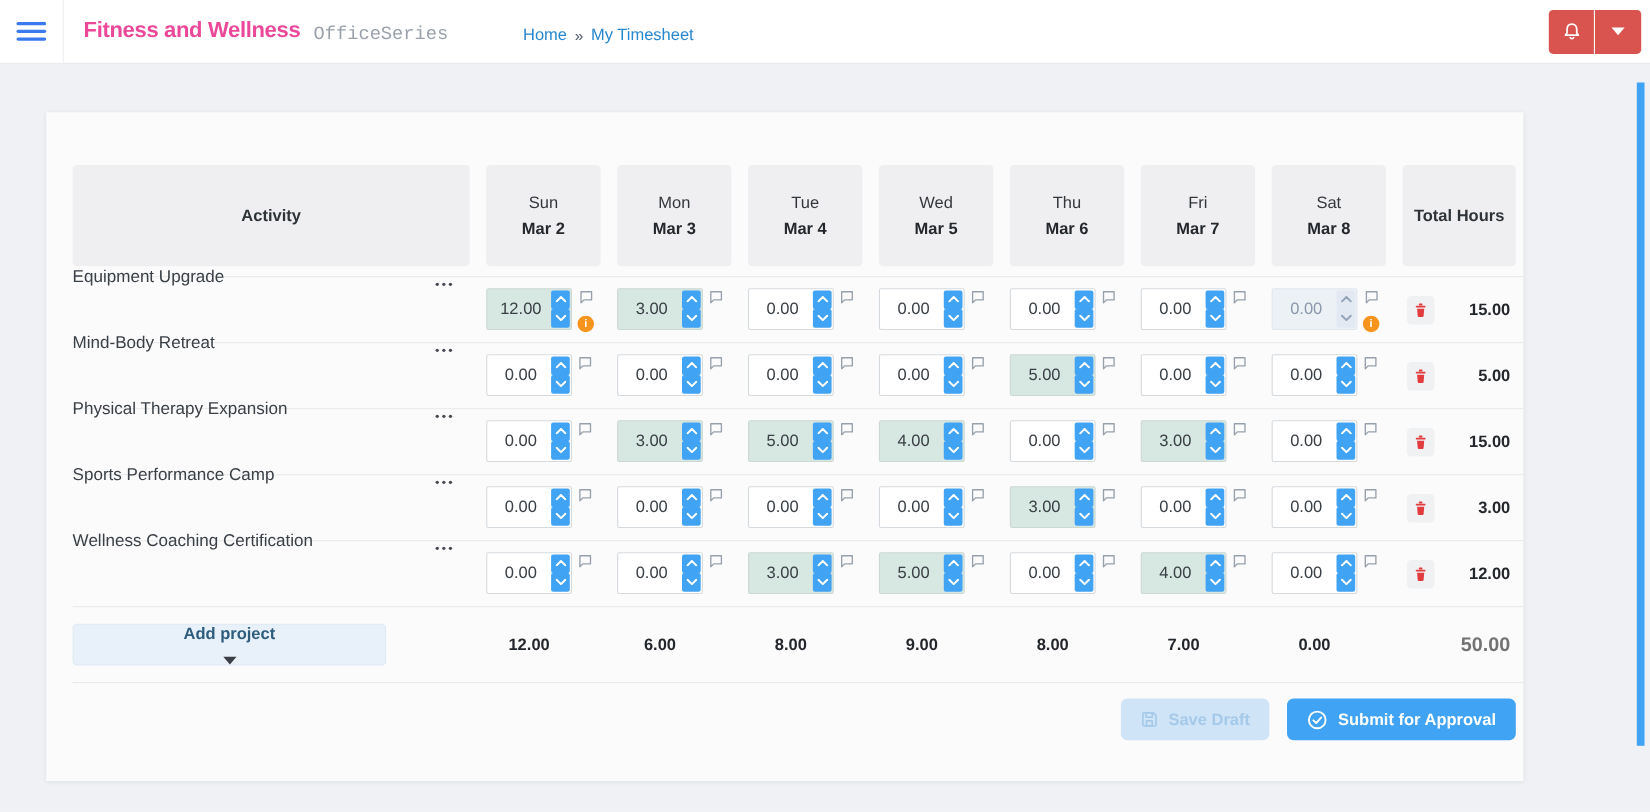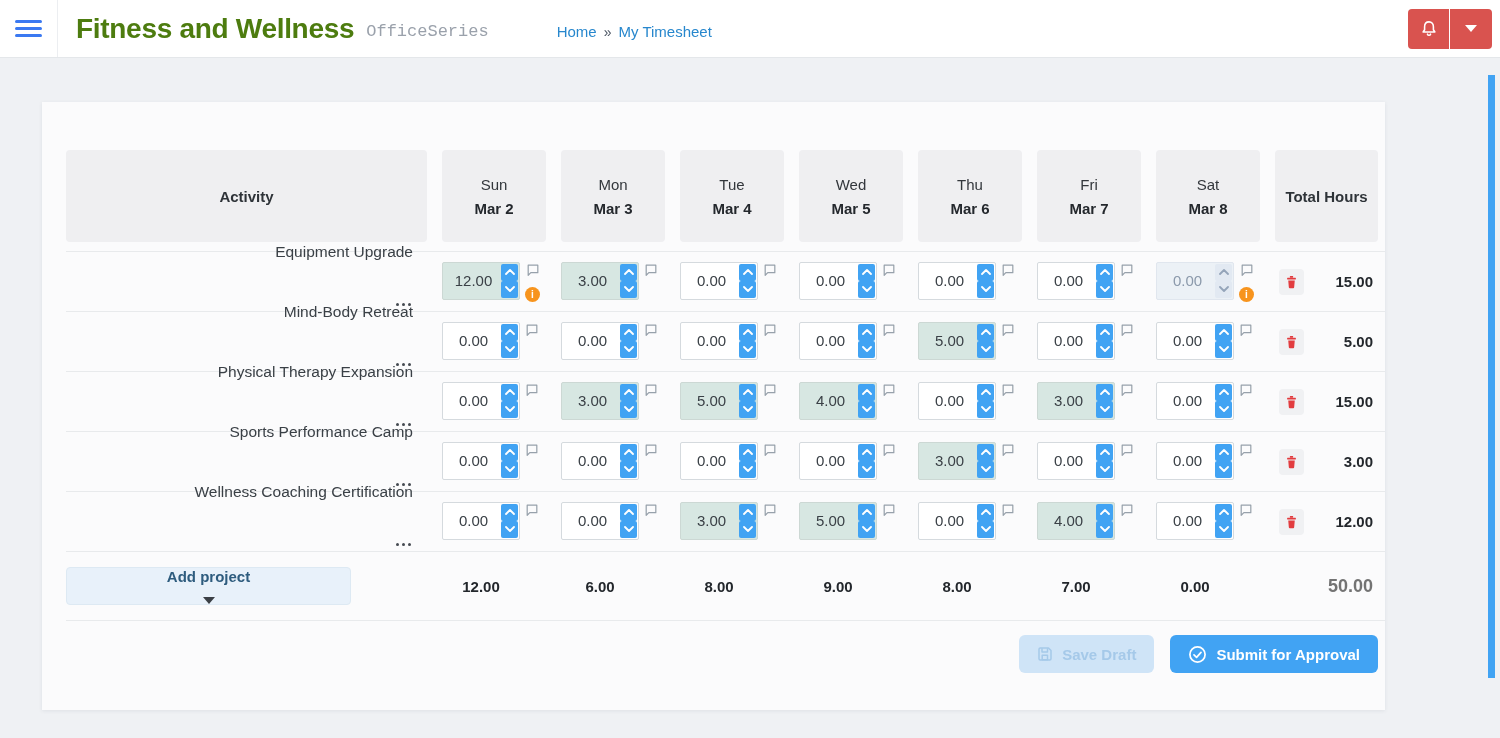--- a/index.html
+++ b/index.html
@@ -10,21 +10,21 @@
     font-family:"Liberation Sans", sans-serif;
     overflow:hidden;
     position:relative;
     color:#3a4046;
   }
 
   
   .topbar { height:58px; background:#fff; border-bottom:1px solid #e4e7ea; display:flex; align-items:center; }
   .menu-btn { width:58px; height:57px; display:flex; flex-direction:column; justify-content:center; align-items:center; gap:4px; border-right:1px solid #eceef1; cursor:pointer; background:#fff; }
   .menu-btn .bar { width:27px; height:3px; background:#3b79f1; border-radius:1.5px; }
-  .brand { font-size:28px; font-weight:bold; color:#4d7c0f; margin-left:18px; letter-spacing:-0.3px; white-space:nowrap; }
+  .brand { font-size:20px; font-weight:bold; color:#ec4899; margin-left:18px; letter-spacing:-0.3px; white-space:nowrap; }
   .product { font-size:17px; color:#9aa1ab; margin-left:12px; position:relative; top:3px;font-family:Liberation Mono, monospace; }
   .crumbs { margin-left:68px; font-size:15px; display:flex; gap:7px; align-items:center; position:relative; top:3px; }
   .crumb-link { color:#2787cd; cursor:pointer; text-decoration:none; }
   .crumb-sep { color:#4b5563; font-size:14px; }
   .top-actions { margin-left:auto; margin-right:8px; display:flex; }
   .icon-btn { width:41px; height:40px; background:#d9534f; display:flex; align-items:center; justify-content:center; border:none; cursor:pointer; padding:0; }
   .icon-btn.bell { border-radius:4px 0 0 4px; margin-right:1px; }
   .icon-btn.caretb { border-radius:0 4px 4px 0; width:42px; }
   .caret-down-white { width:0; height:0; border-left:6px solid transparent; border-right:6px solid transparent; border-top:7px solid #fff; }
 
@@ -37,21 +37,21 @@
   
   #sheet-head { margin-bottom:9px; }
   .head-cell { background:#efeff1; border-radius:4px; height:92px; display:flex; flex-direction:column; align-items:center; justify-content:center; color:#2e3338; font-size:15px; }
   .head-activity, .head-total { font-weight:bold; }
   .day-name { margin-bottom:7px; color:#33373c; }
   .day-date { font-weight:bold; color:#24282d;text-align:center; }
 
   
   #sheet-rows { border-bottom:1px solid #e8eaec; }
   .trow { height:60px; border-top:1px solid #e8eaec; }
-  .act-cell { display:flex; align-items:flex-end; justify-content:space-between; height:100%; padding-right:14px;flex-direction:column; }
+  .act-cell { display:flex; align-items:flex-start; justify-content:space-between; height:100%; padding-right:14px; }
   .act-name { font-size:15.5px; color:#3a4046; position:relative; top:-9px; }
   .row-menu { display:flex; gap:3px; cursor:pointer; padding:5px 2px; }
   .row-menu .dot { width:3px; height:3px; border-radius:50%; background:#454a51; }
 
   .inp-group { display:flex; align-items:flex-start; }
   .inp { width:78px; height:38px; border:1px solid #d5dade; border-radius:2px; background:#fff; display:flex; align-items:stretch; padding:1px; }
   .inp.hl { background:#d7e7e2; border-color:#ccd8d4; }
   .inp input { flex:1; min-width:0; border:none; background:transparent; text-align:center; font-size:15px; color:#3a4046; font-family:inherit; outline:none; padding:0 0 0 2px; }
   .spin { display:flex; flex-direction:column; justify-content:space-between; width:17px; }
   .spin-btn { width:17px; height:17px; background:#41a3f3; border:none; border-radius:2px; color:#fff; display:flex; align-items:center; justify-content:center; padding:0; cursor:pointer; line-height:0; }

